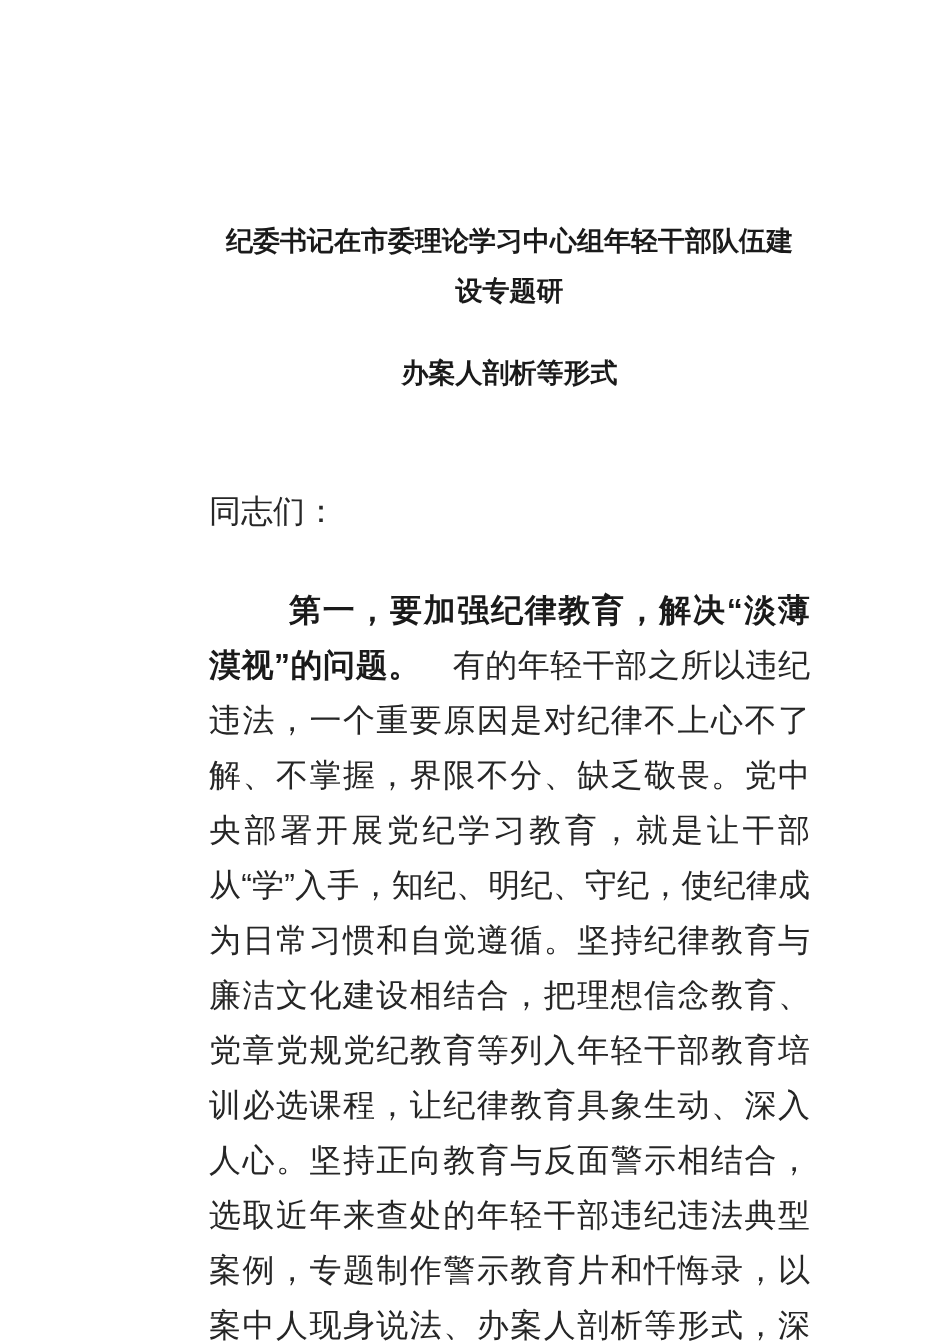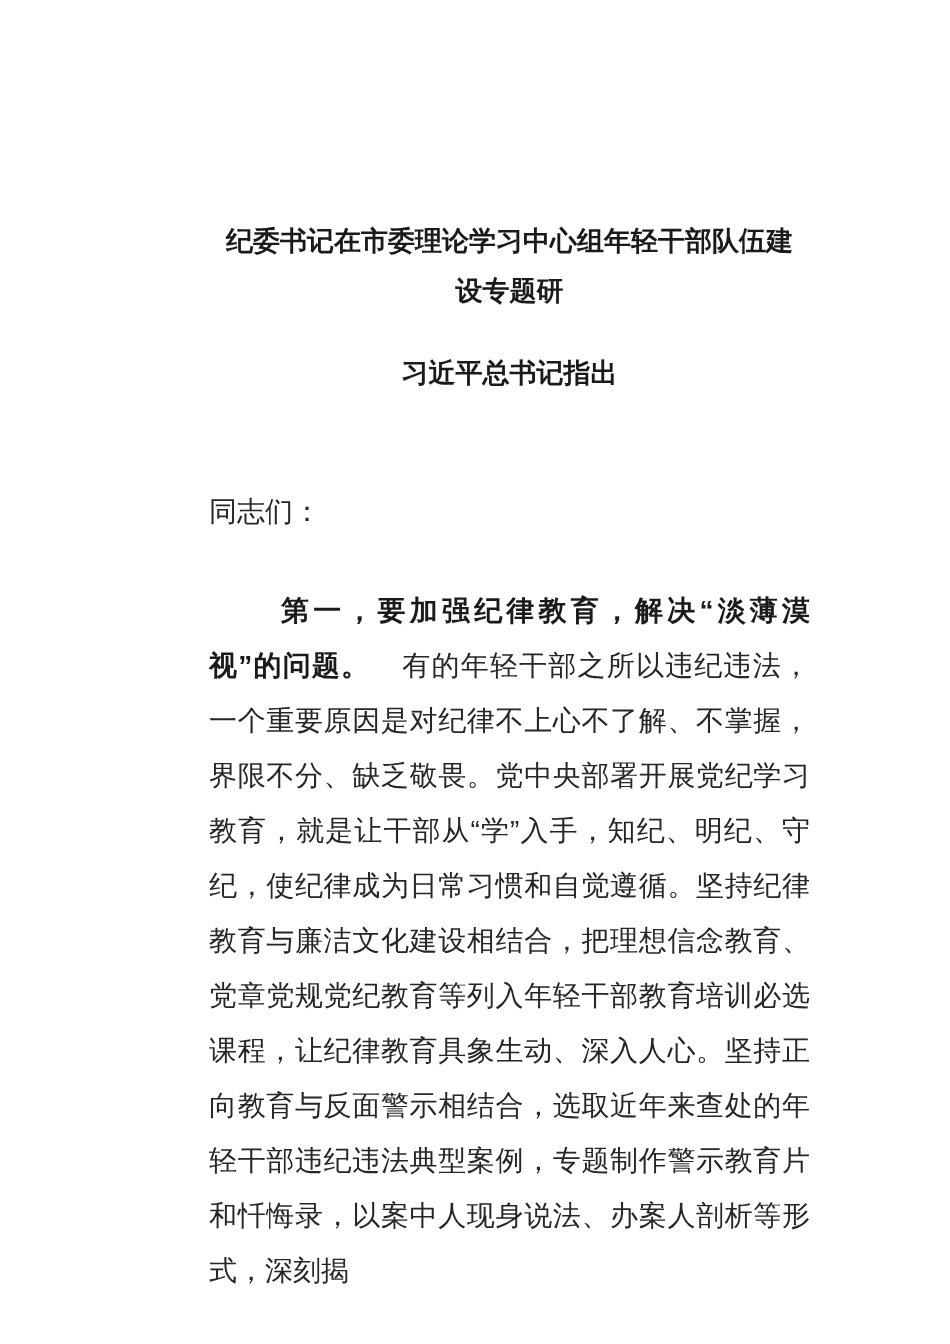--- a/index.html
+++ b/index.html
@@ -20,21 +20,21 @@
   .doc-title {
     font-size: 27px;
     font-weight: 700;
     color: #1a1a1a;
     text-align: center;
     line-height: 50px;
     margin-bottom: 38px;
   }
   .title-line { display: block; }
   .para {
-    font-size: 28px;
+    font-size: 32px;
     line-height: 55px;
     text-align: justify;
     margin-bottom: 12px;
     word-break: break-all;
   }
   .para.indent { text-indent: 2em; }
   .lead { font-weight: 700; color: #1a1a1a; }
   .scroll-thumb {
     position: absolute;
     right: 0;
@@ -46,21 +46,21 @@
   }
 </style>
 </head>
 <body>
 
 <div class="page">
   <div class="content">
 
     <h1 class="doc-title">
       <span class="title-line">纪委书记在市委理论学习中心组年轻干部队伍建设专题研</span>
-      <span class="title-line">习近平总书记指出</span>
+      <span class="title-line">办案人剖析等形式</span>
     </h1>
 
     <p class="para">同志们：</p>
 
 
     <p class="para indent"><strong class="lead">第一，要加强纪律教育，解决“淡薄漠视”的问题。</strong><span>有的年轻干部之所以违纪违法，一个重要原因是对纪律不上心不了解、不掌握，界限不分、缺乏敬畏。党中央部署开展党纪学习教育，就是让干部从“学”入手，知纪、明纪、守纪，使纪律成为日常习惯和自觉遵循。坚持纪律教育与廉洁文化建设相结合，把理想信念教育、党章党规党纪教育等列入年轻干部教育培训必选课程，让纪律教育具象生动、深入人心。坚持正向教育与反面警示相结合，选取近年来查处的年轻干部违纪违法典型案例，专题制作警示教育片和忏悔录，以案中人现身说法、办案人剖析等形式，深刻揭</span></p>
 
   </div>
 
   <div class="scroll-thumb"></div>

